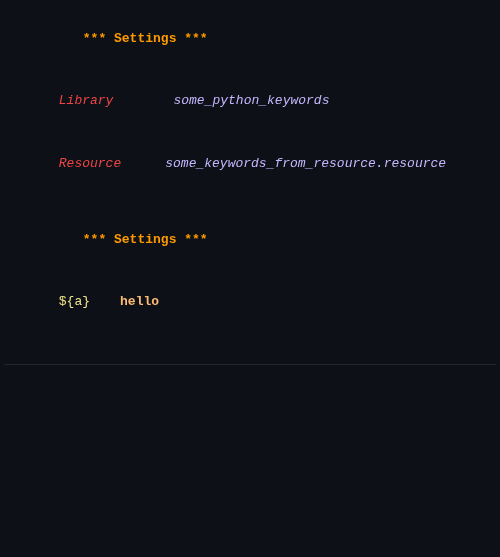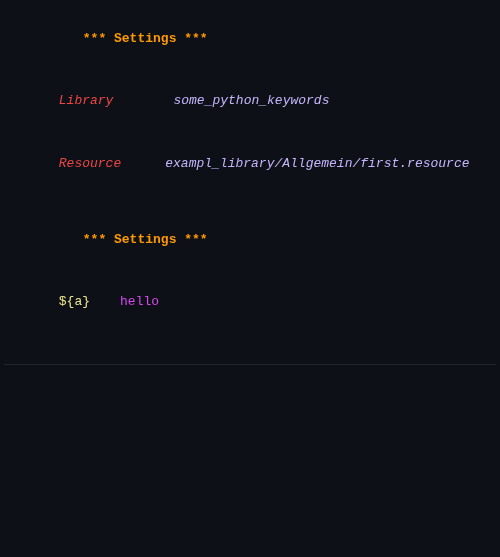--- a/index.html
+++ b/index.html
@@ -41,21 +41,22 @@
     .keyword-value {
       color: #c4b5fd;
       font-style: italic;
     }
 
     .variable-name {
       color: #f0e68c;
     }
 
     .variable-value {
-      color: #d946ef;
+      color: #fdba74;
+      font-weight: bold;
     }
 
     .indent {
       display: inline-block;
       width: 60px;
     }
 
     .divider {
       border: none;
       border-top: 1px solid #21262d;
@@ -77,21 +78,21 @@
 <div class="code-container">
 
   <div class="section">
     <div class="line">
       <span class="section-header">*** Settings ***</span>
     </div>
     <div class="line">
       <span class="keyword-type">Library</span><span class="indent"></span><span class="keyword-value">some_python_keywords</span>
     </div>
     <div class="line">
-      <span class="keyword-type">Resource</span><span style="display:inline-block;width:44px"></span><span class="keyword-value">exampl_library/Allgemein/first.resource</span>
+      <span class="keyword-type">Resource</span><span style="display:inline-block;width:44px"></span><span class="keyword-value">some_keywords_from_resource.resource</span>
     </div>
   </div>
 
   <div class="blank-line"></div>
 
   <div class="section">
     <div class="line">
       <span class="section-header">*** Settings ***</span>
     </div>
     <div class="line">

